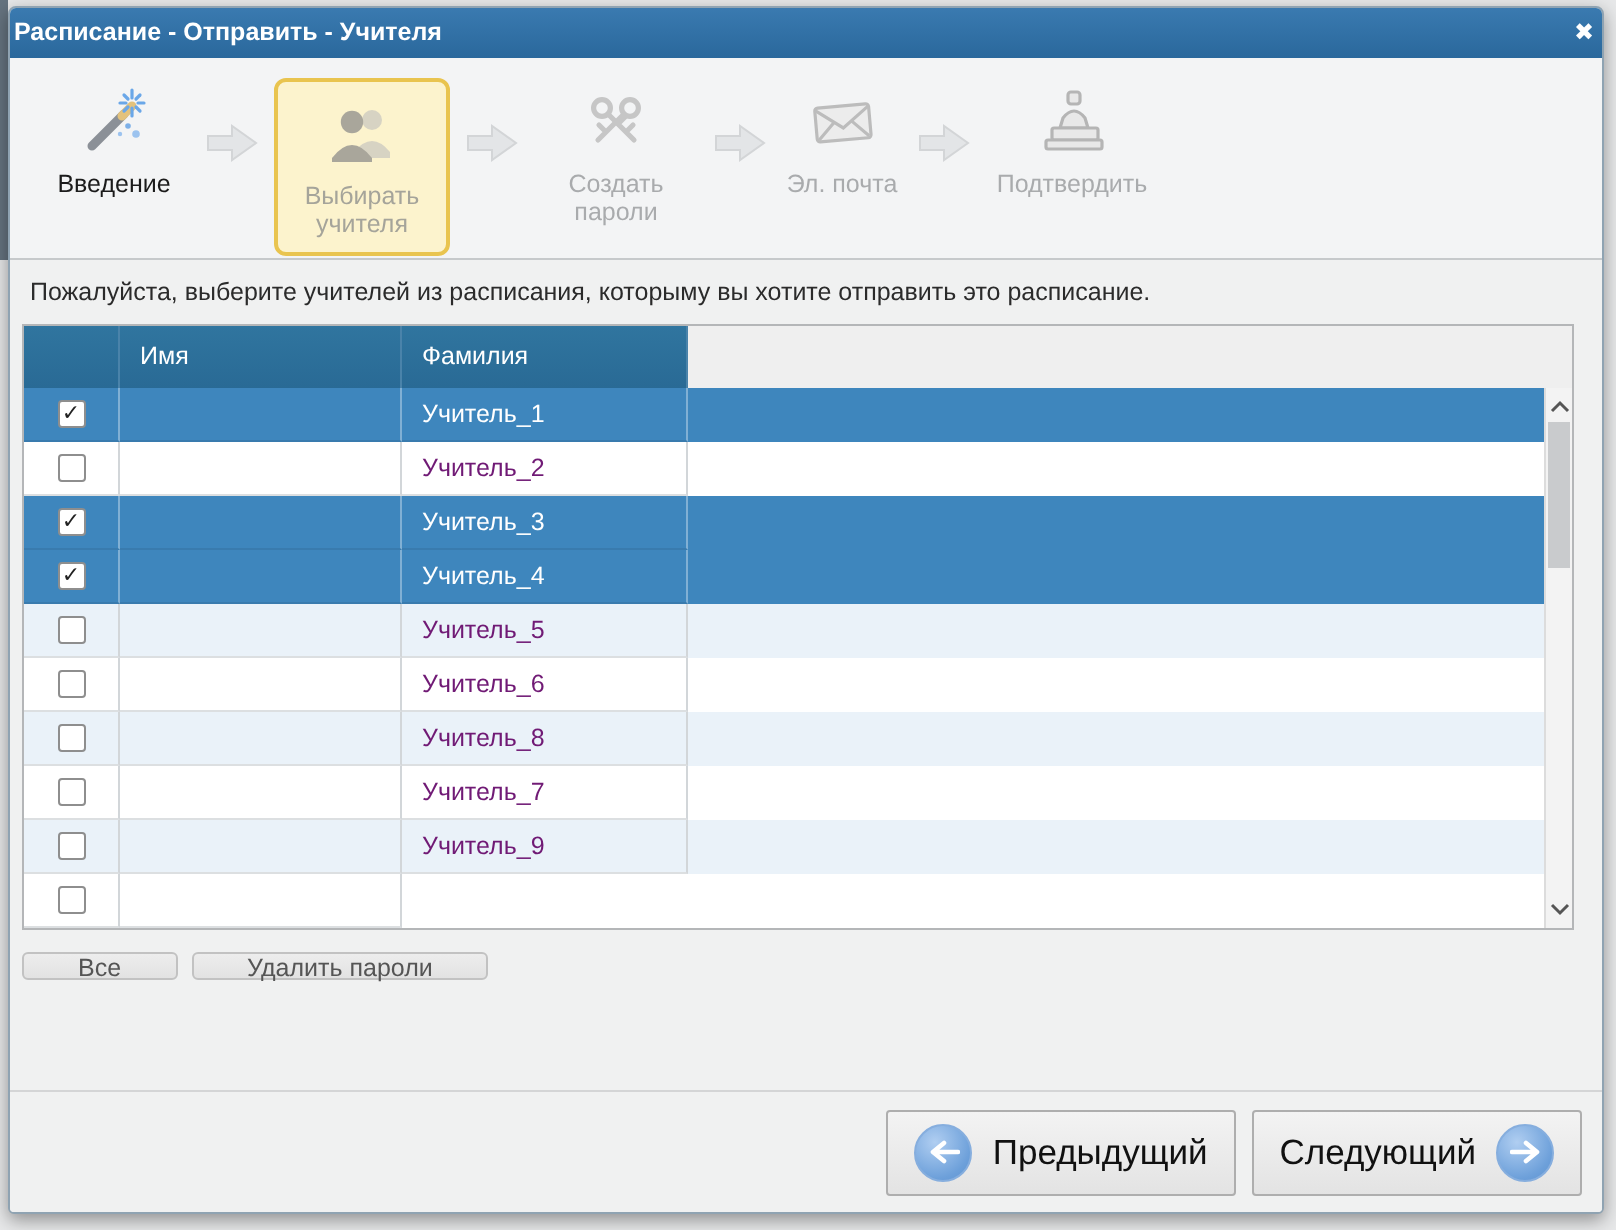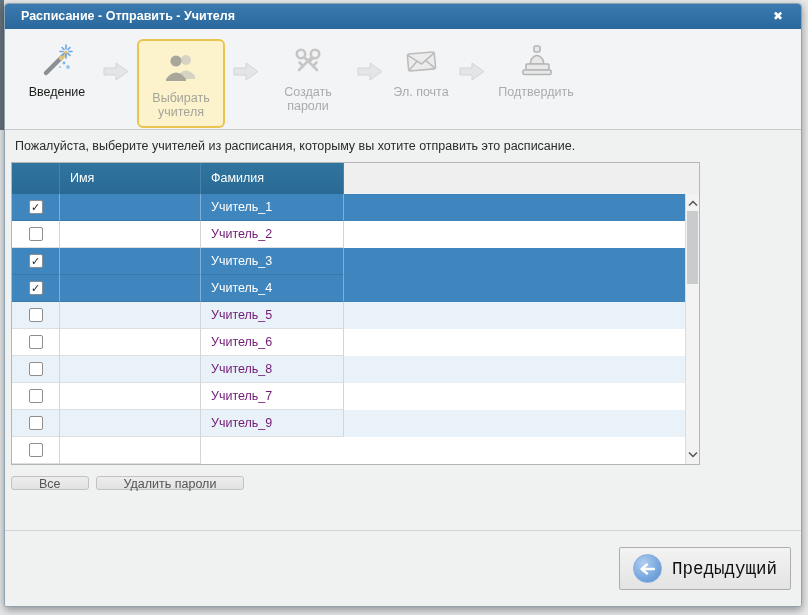--- a/index.html
+++ b/index.html
@@ -13,21 +13,21 @@
   .dialog{
     position:absolute;left:4px;top:3px;width:798px;height:604px;
     background:#f0f1f1;border:1px solid #8fa3b2;border-radius:4px 4px 3px 3px;
     box-shadow:0 3px 9px rgba(0,0,0,.38);overflow:hidden;box-sizing:border-box;
   }
   
   .titlebar{
     height:25px;line-height:25px;
     background:linear-gradient(#3a7ab0,#2a689c);
     color:#fff;font-size:12.5px;font-weight:bold;
-    padding:0 16px;display:flex;justify-content:space-between;align-items:center;gap:12px;
+    padding:0 2px;display:flex;justify-content:space-between;align-items:center;gap:12px;
   }
   .close{font-size:12px;cursor:pointer;line-height:25px;padding:0 2px;}
   
   .wizard{
     height:90px;background:#f3f4f5;border-bottom:1px solid #c6c9cb;
     display:flex;align-items:flex-start;padding:10px 0 0 14px;box-sizing:content-box;
   }
   .step{display:flex;flex-direction:column;align-items:center;margin-top:3px;}
   .step .icon{height:38px;display:flex;align-items:center;justify-content:center;}
   .step .lbl{margin-top:5px;font-size:12.5px;text-align:center;line-height:1.15;white-space:pre-line;}
@@ -36,21 +36,21 @@
   .step.p-passwords{width:82px;} .step.p-email{width:60px;} .step.p-confirm{width:86px;}
   .step.active{
     width:88px;background:#fcf3cd;border:2px solid #e9c44f;border-radius:6px;
     padding:7px 0 6px;margin-top:0;box-sizing:border-box;
   }
   .step.active .lbl{color:#a5a49a;}
   .step-arrow{margin:22px 8px 0 8px;display:flex;}
   
   .instruction{margin:9px 0 0 10px;font-size:12.5px;color:#2b2b2b;}
   .grid{
-    margin:9px 0 0 6px;width:689px;height:303px;box-sizing:border-box;
+    margin:9px 0 0 6px;width:776px;height:303px;box-sizing:border-box;
     border:1px solid #b4b6b8;background:#efefef;position:relative;
   }
   .grid-header{display:flex;height:31px;}
   .hcell{
     background:linear-gradient(#30759f,#296a95);color:#fff;font-size:12.5px;
     line-height:31px;box-sizing:border-box;border-right:1px solid #4a83aa;
   }
   .c0{width:48px;} .c1{width:141px;padding-left:10px;} .c2{width:143px;padding-left:10px;}
   .grid-row{display:flex;height:27px;box-sizing:border-box;}
   .grid-row:nth-child(odd){background:#eaf2f9;}
@@ -76,23 +76,23 @@
   .sb-thumb{position:absolute;left:1px;right:1px;top:17px;height:73px;background:#c9cbcd;}
   
   .sel-toolbar{margin:11px 0 0 6px;display:flex;gap:7px;}
   .btn-small{
     height:14px;padding:0 27px;font-size:12.5px;color:#555;
     background:linear-gradient(#ededed,#e2e2e2);border:1px solid #c2c2c2;border-radius:3px;
     font-family:inherit;cursor:pointer;
   }
   
   .footer{
-    position:absolute;left:0;right:0;bottom:0;height:76px;
+    position:absolute;left:0;right:0;bottom:0;height:61px;
     border-top:1px solid #d4d5d6;background:#f0f1f1;
-    display:flex;justify-content:flex-end;align-items:center;gap:8px;padding-right:10px;box-sizing:border-box;font-family:Liberation Mono, monospace;
+    display:flex;justify-content:flex-end;align-items:center;gap:8px;padding-right:10px;box-sizing:border-box;
   }
   .btn-nav{
     height:43px;display:inline-flex;align-items:center;gap:10px;padding:0 13px;
     background:linear-gradient(#f3f3f3,#e3e3e3);border:1px solid #aeaeae;border-radius:2px;
     font-size:17.5px;color:#111;font-family:inherit;cursor:pointer;
   }
   .nav-circle{
     width:29px;height:29px;border-radius:50%;
     background:radial-gradient(circle at 35% 30%,#b0cef1,#6da0da 70%,#5d92d0);
     border:1px solid #86aede;display:flex;align-items:center;justify-content:center;box-sizing:border-box;
@@ -304,15 +304,23 @@
 
   <div class="footer">
     <button class="btn-nav">
       <span class="nav-circle">
         <svg width="16" height="12" viewBox="0 0 16 12">
             <path d="M15 6 H4 M8 1.5 L2.5 6 L8 10.5" stroke="#fff" stroke-width="2.3" fill="none" stroke-linecap="round" stroke-linejoin="round"></path>
           </svg>
       </span>
       <span>Предыдущий</span>
     </button>
+    <button class="btn-nav">
+      <span>Следующий</span>
+      <span class="nav-circle">
+        <svg width="16" height="12" viewBox="0 0 16 12">
+            <path d="M1 6 H12 M8 1.5 L13.5 6 L8 10.5" stroke="#fff" stroke-width="2.3" fill="none" stroke-linecap="round" stroke-linejoin="round"></path>
+          </svg>
+      </span>
+    </button>
   </div>
 
 </div>
 
 </body></html>

